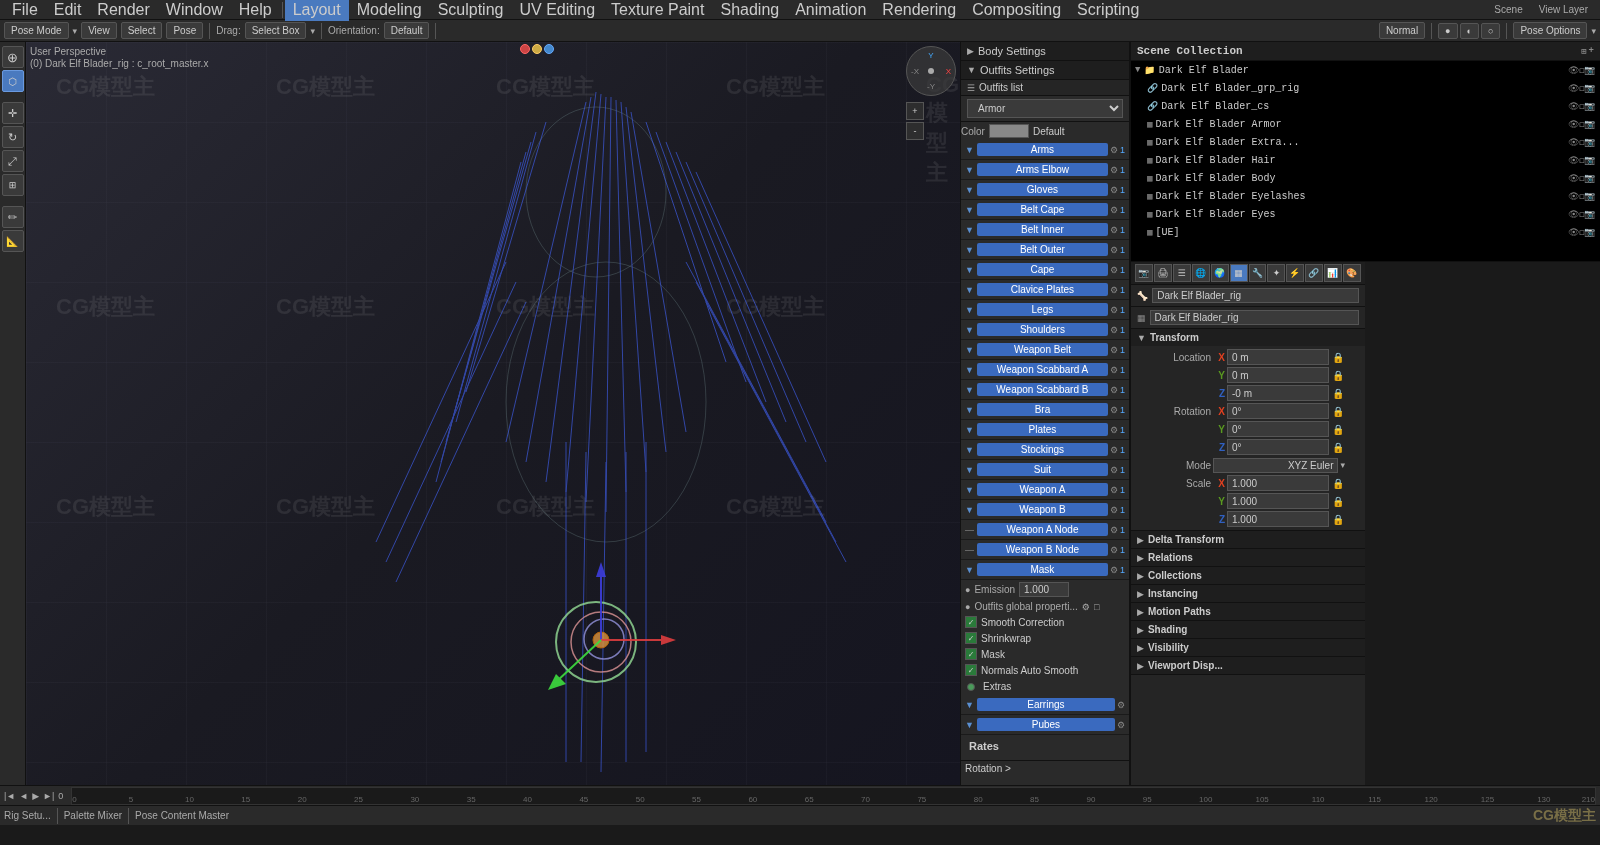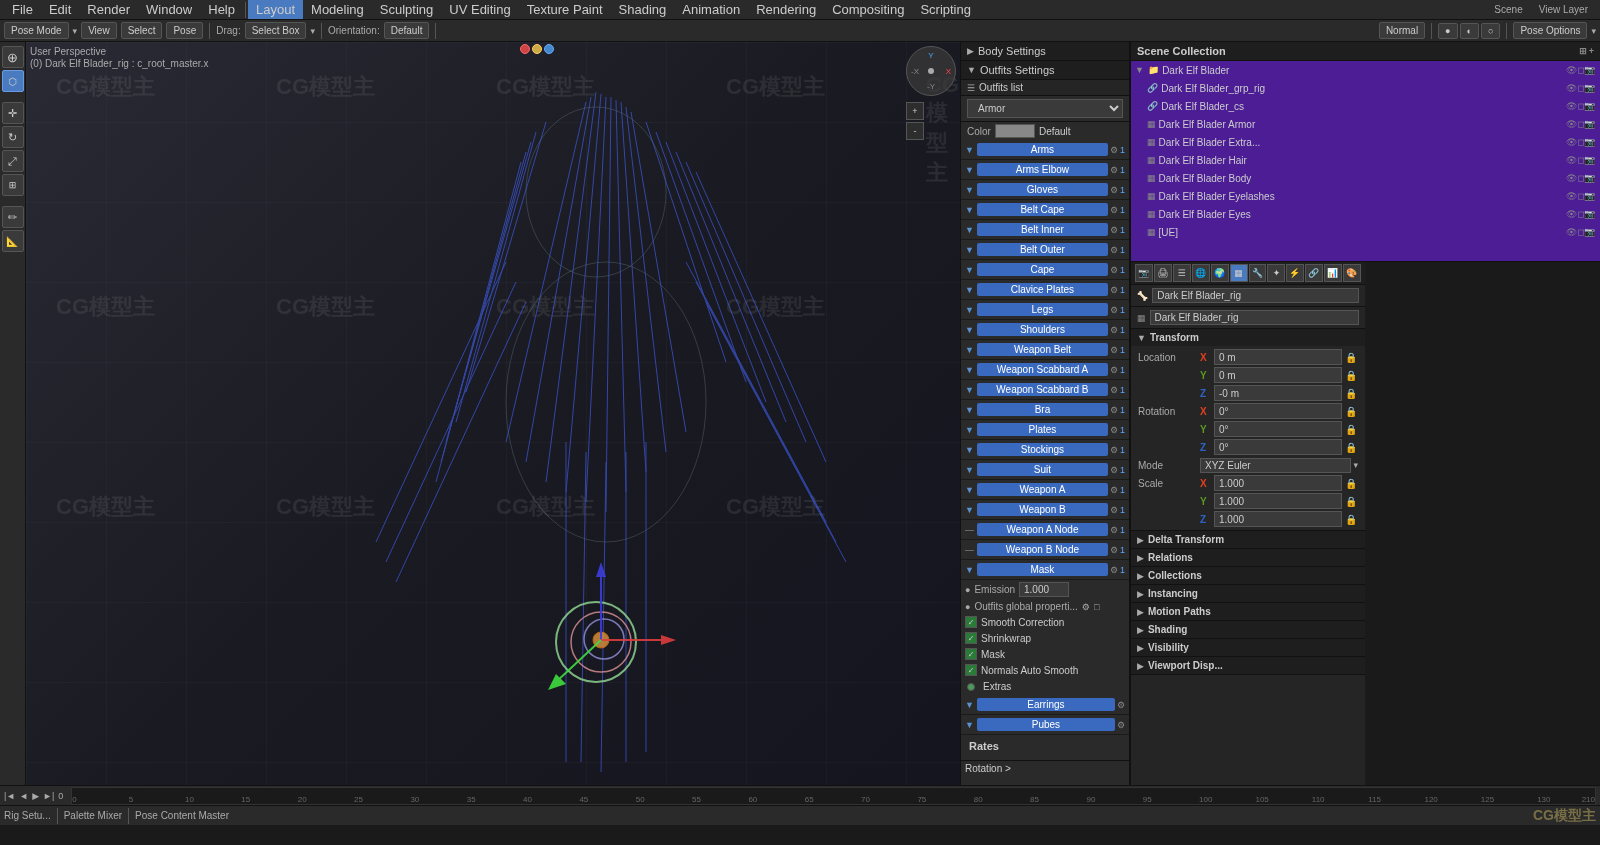--- a/index.html
+++ b/index.html
@@ -19,21 +19,21 @@
       background: #2a2a2a;
       display: flex;
       align-items: center;
       padding: 0 4px;
       border-bottom: 1px solid #111;
     }
     .menu-item {
       padding: 2px 8px;
       color: #cccccc;
       cursor: pointer;
-      font-size: 13px;
+      font-size: 16px;
     }
     .menu-item.active { background: #4a7abf; text-align: right; }
 
     
     #toolbar-2 {
       height: 22px;
       background: #2a2a2a;
       display: flex;
       align-items: center;
       padding: 0 4px;
@@ -252,21 +252,21 @@
       background: #3a3a3a;
       border: 1px solid #555;
       color: #ccc;
       padding: 2px 6px;
       font-size: 10px;
       width: 100%;
     }
     .color-row {
       display: flex;
       align-items: center;
-      padding: 2px 6px;
+      padding: 2px 0;
       gap: 4px;
     }
     .color-swatch {
       width: 40px;
       height: 14px;
       background: #888;
       border: 1px solid #555;
     }
 
     
@@ -375,21 +375,22 @@
       display: flex;
       align-items: center;
       padding: 0 4px;
       gap: 4px;
       font-size: 10px;
       color: #aaa;
     }
 
     
     .transform-xyz {
-      padding: 2px 7px;
+      padding: 2px 20px;
+      text-align: right;
     }
     .txyz-row {
       display: flex;
       align-items: center;
       height: 18px;
       gap: 2px;
     }
     .txyz-label {
       width: 60px;
       font-size: 10px;
@@ -825,21 +826,21 @@
       <div class="rotation-row">
         <span class="rotation-label">Rotation &gt;</span>
       </div>
 
     </div>
 
     <div style="display:flex;flex-direction:column;width:470px;">
 
       <div style="display:flex;height:220px;border-bottom:1px solid #111;">
 
-        <div id="scene-panel" style="flex:1;background:#4c1d95;overflow-y:auto;">
+        <div id="scene-panel" style="flex:1;background:#000000;overflow-y:auto;font-family:Liberation Mono, monospace;">
           <div class="scene-header">
             <span>Scene Collection</span>
             <div style="display:flex;gap:2px;">
               <span style="font-size:9px;color:#888;cursor:pointer;">⊞</span>
               <span style="font-size:9px;color:#888;cursor:pointer;">+</span>
             </div>
           </div>
 
           <div class="scene-item">
             <span class="scene-icon">▼</span>

